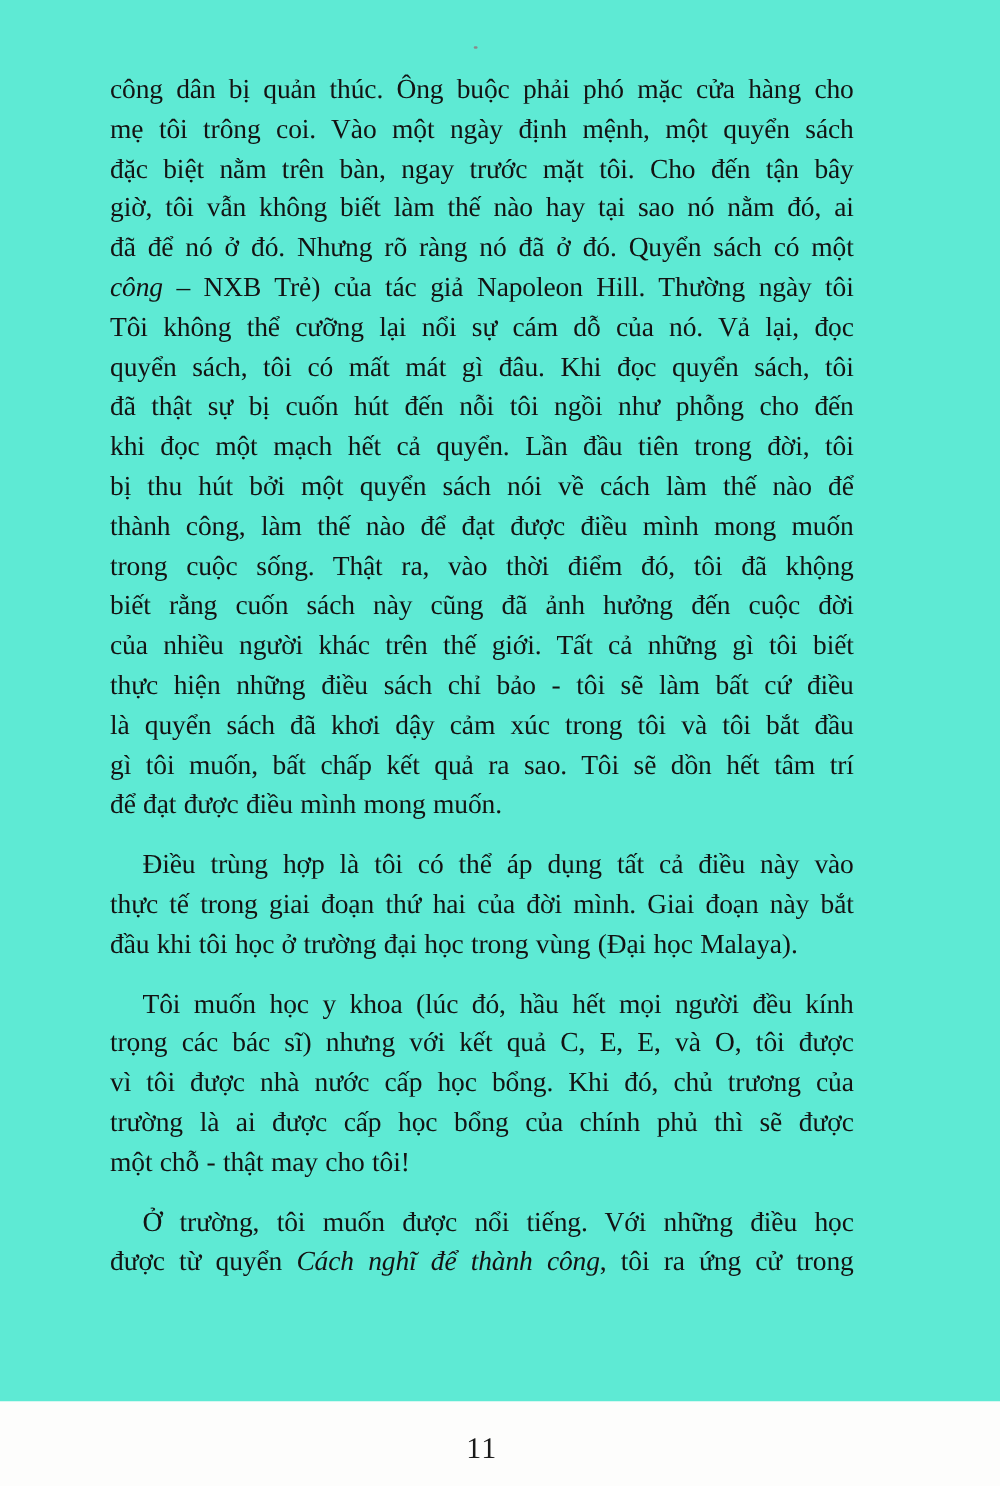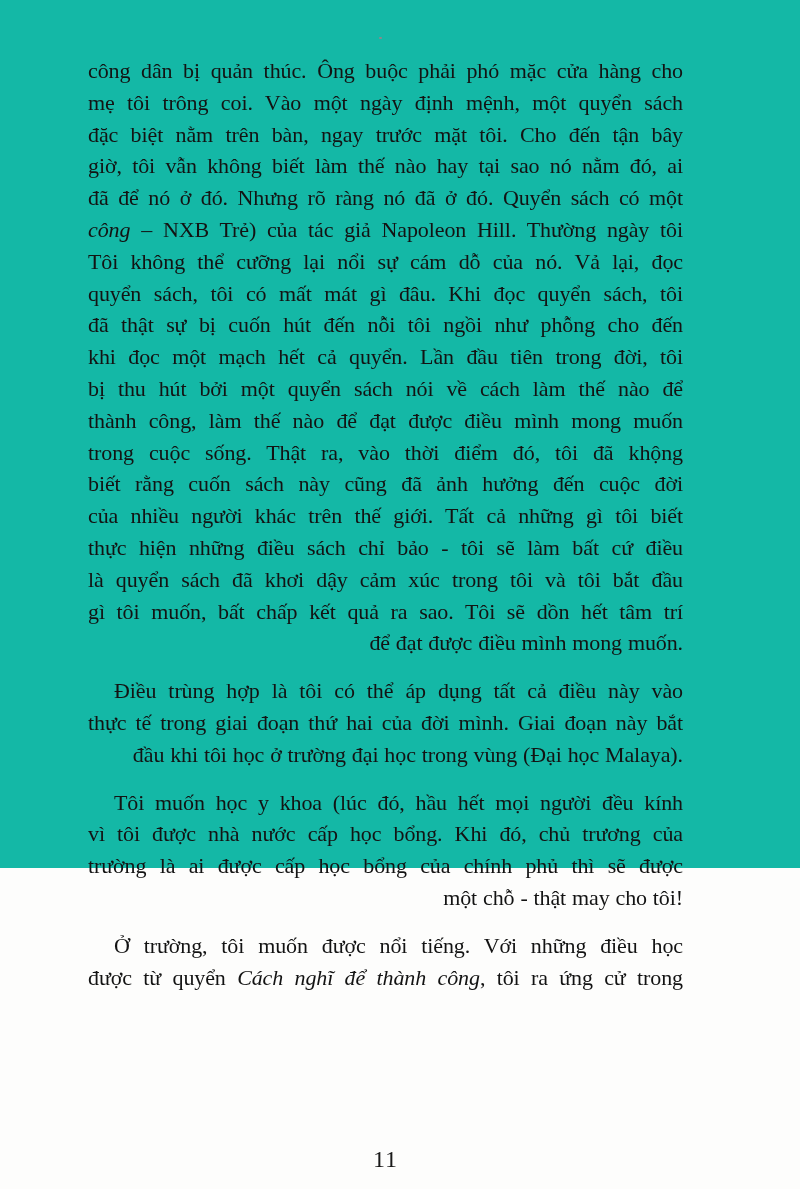--- a/index.html
+++ b/index.html
@@ -9,42 +9,42 @@
     height: 1189px;
     overflow: hidden;
   }
   body {
     background: #fdfdfc;
     font-family: "Liberation Serif", "DejaVu Serif", serif;
   }
   .scan-page {
     position: relative;
     width: 800px;
-    height: 868px;
-    background: #14b8a6;
+    height: 1121px;
+    background: #5eead4;
     color: #131313;
   }
   .page-text {
     position: absolute;
     left: 88px;
     top: 55px;
     width: 595px;
     font-size: 22px;
     line-height: 31.8px;
     letter-spacing: -0.1px;
     word-spacing: 0.5px;
   }
   .para + .para {
     margin-top: 16px;
   }
   .para.indent .line:first-child {
     text-indent: 26px;
   }
   .line {
-    text-align: right;
+    text-align: left;
     white-space: normal;
   }
   .line.just {
     text-align: justify;
     text-align-last: justify;
   }
   .it {
     font-style: italic;
   }
   .page-number {
@@ -95,20 +95,21 @@
         <div class="line just"><span>gì tôi muốn, bất chấp kết quả ra sao. Tôi sẽ dồn hết tâm trí</span></div>
         <div class="line"><span>để đạt được điều mình mong muốn.</span></div>
       </div>
       <div class="para indent">
         <div class="line just"><span>Điều trùng hợp là tôi có thể áp dụng tất cả điều này vào</span></div>
         <div class="line just"><span>thực tế trong giai đoạn thứ hai của đời mình. Giai đoạn này bắt</span></div>
         <div class="line"><span>đầu khi tôi học ở trường đại học trong vùng (Đại học Malaya).</span></div>
       </div>
       <div class="para indent">
         <div class="line just"><span>Tôi muốn học y khoa (lúc đó, hầu hết mọi người đều kính</span></div>
+        <div class="line just"><span>trọng các bác sĩ) nhưng với kết quả C, E, E, và O, tôi được</span></div>
         <div class="line just"><span>vì tôi được nhà nước cấp học bổng. Khi đó, chủ trương của</span></div>
         <div class="line just"><span>trường là ai được cấp học bổng của chính phủ thì sẽ được</span></div>
         <div class="line"><span>một chỗ - thật may cho tôi!</span></div>
       </div>
       <div class="para indent">
         <div class="line just"><span>Ở trường, tôi muốn được nổi tiếng. Với những điều học</span></div>
         <div class="line just"><span>được từ quyển </span><span class="it">Cách nghĩ để thành công</span><span>, tôi ra ứng cử trong</span></div>
       </div>
     </div>
   <div class="page-number">11</div>

